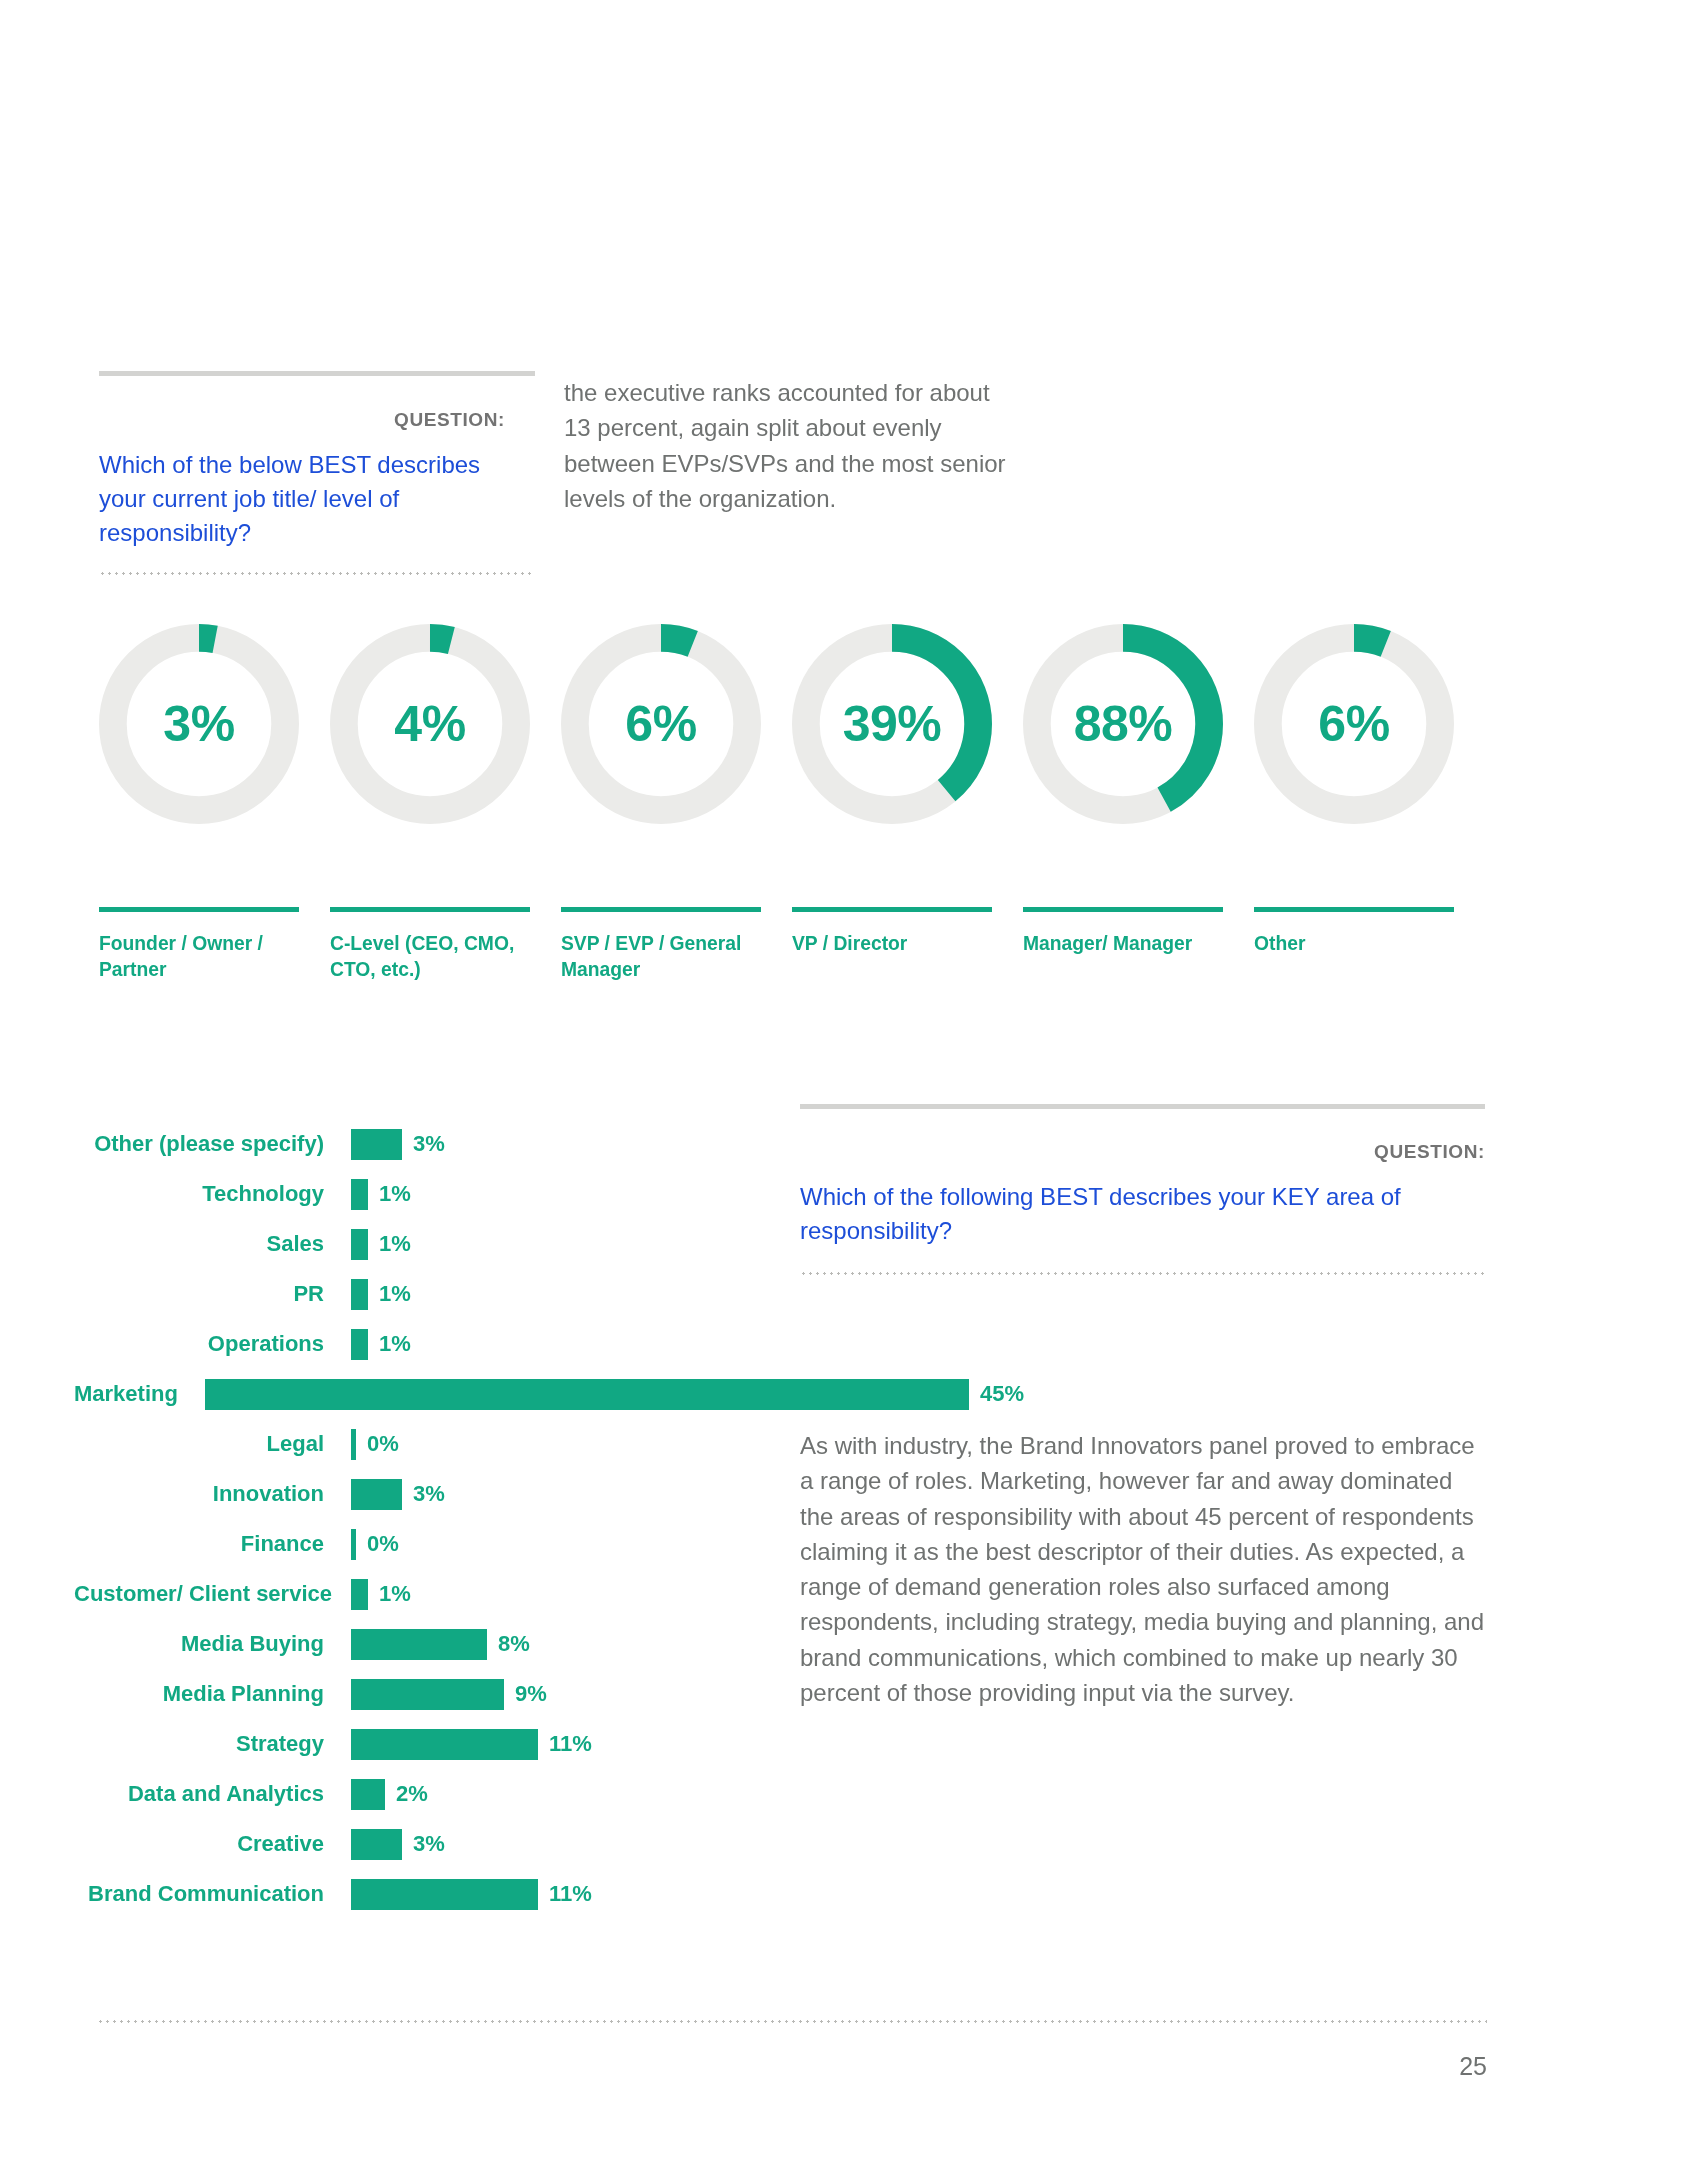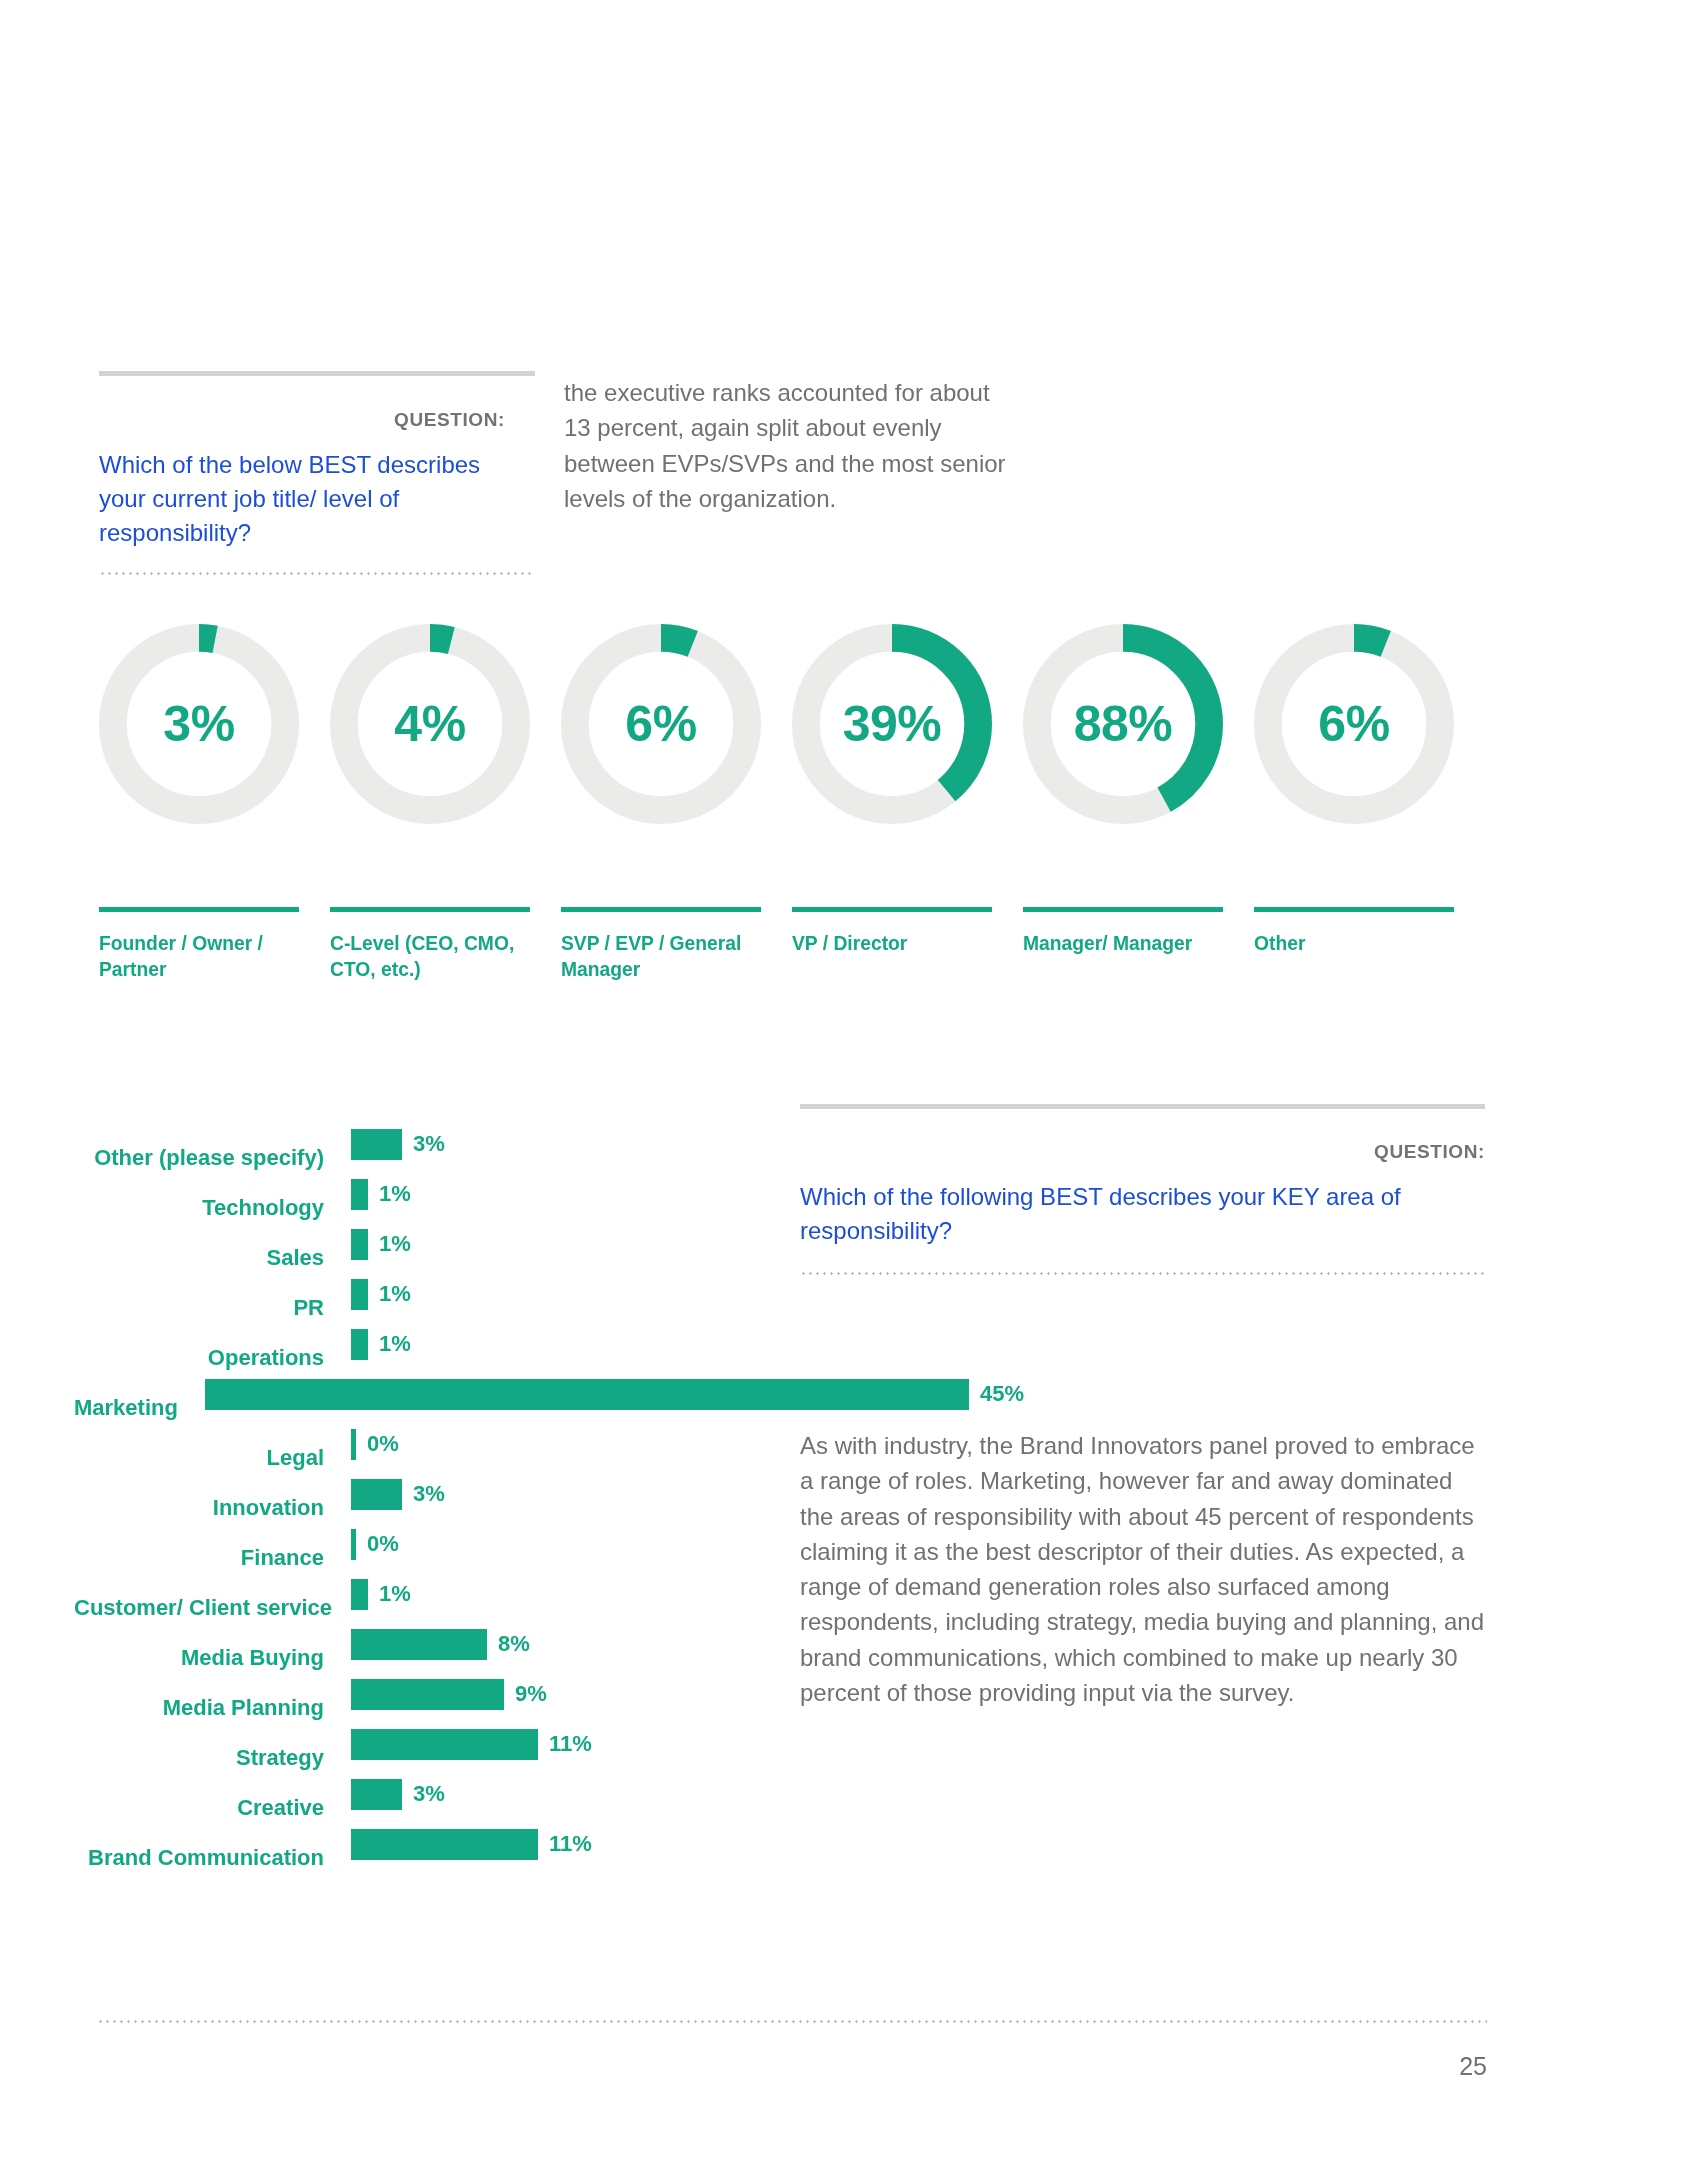--- a/index.html
+++ b/index.html
@@ -100,21 +100,21 @@
   }
 
   
   #bar-chart {
     position:absolute;
     left:74px; top:1119px;
     width:693px;
   }
   .bar-row {
     display:flex;
-    align-items:flex-end;
+    align-items:center;
     height:50px;
   }
   .bar-label {
     width:277px;
     text-align:right;
     padding-right:27px;
     font-size:22px;
     font-weight:bold;
     color:#11a883;
     white-space:nowrap;
@@ -338,20 +338,27 @@
       </div>
     </div>
     <div class="bar-row">
       <div class="bar-label">Strategy</div>
       <div class="bar-track">
         <div class="bar-fill" style="width: 187px;"></div>
         <div class="bar-value">11%</div>
       </div>
     </div>
     <div class="bar-row">
+      <div class="bar-label">Data and Analytics</div>
+      <div class="bar-track">
+        <div class="bar-fill" style="width: 34px;"></div>
+        <div class="bar-value">2%</div>
+      </div>
+    </div>
+    <div class="bar-row">
       <div class="bar-label">Creative</div>
       <div class="bar-track">
         <div class="bar-fill" style="width: 51px;"></div>
         <div class="bar-value">3%</div>
       </div>
     </div>
     <div class="bar-row">
       <div class="bar-label">Brand Communication</div>
       <div class="bar-track">
         <div class="bar-fill" style="width: 187px;"></div>

